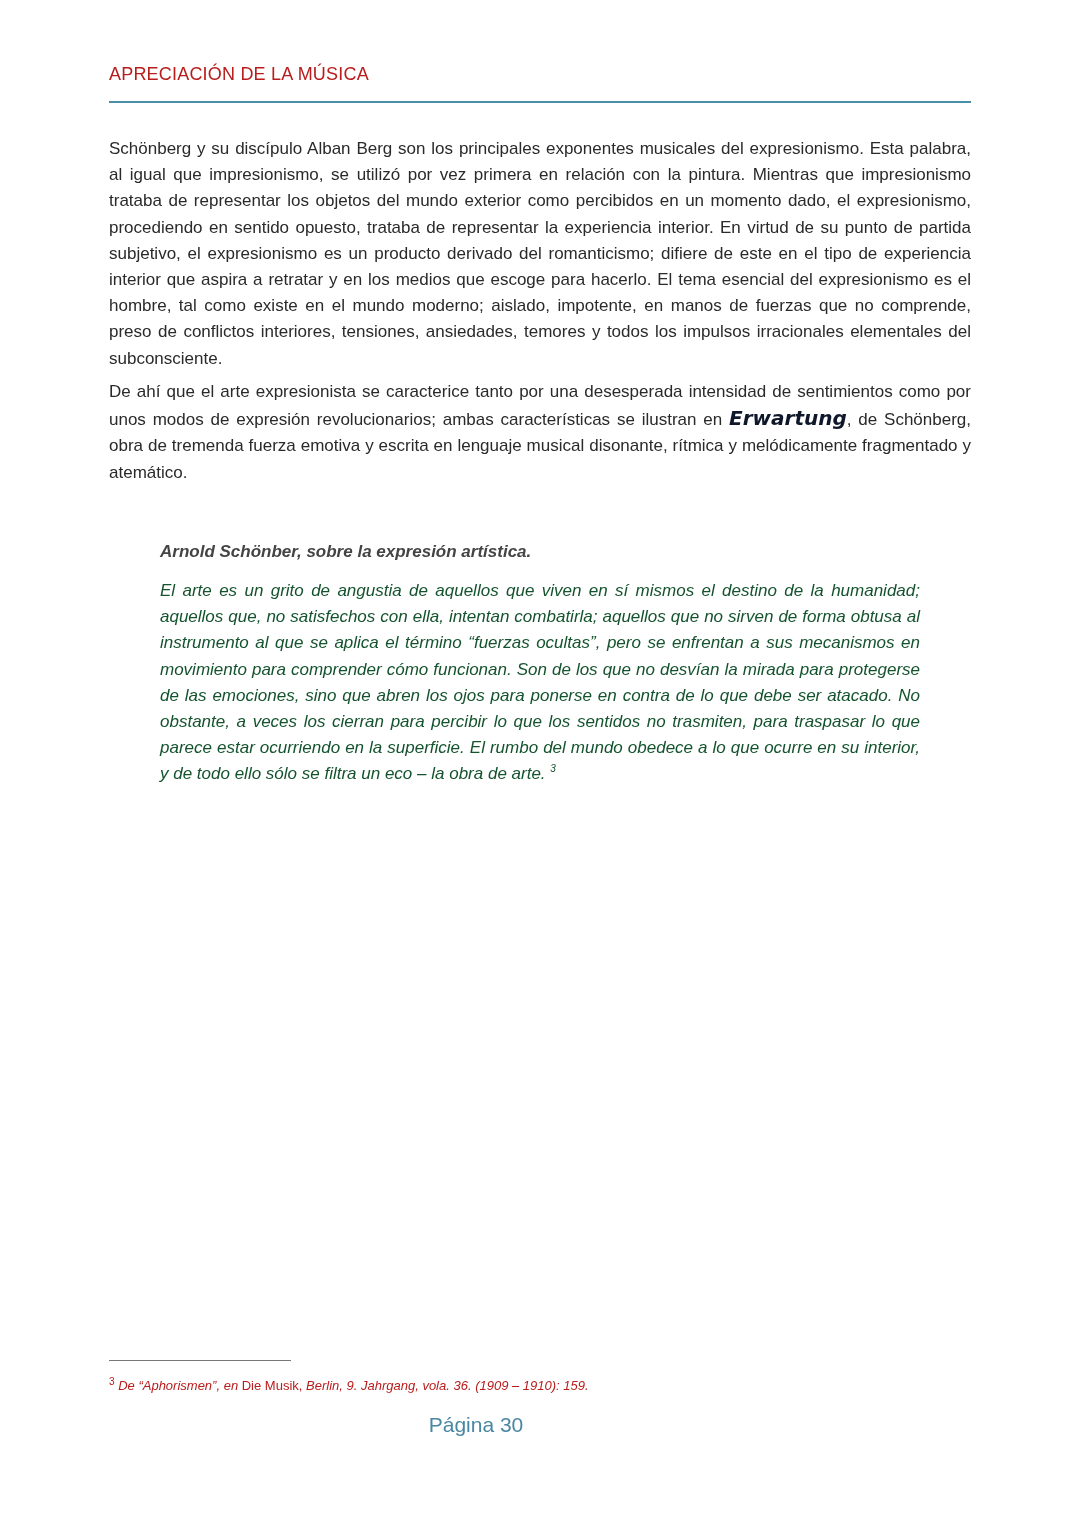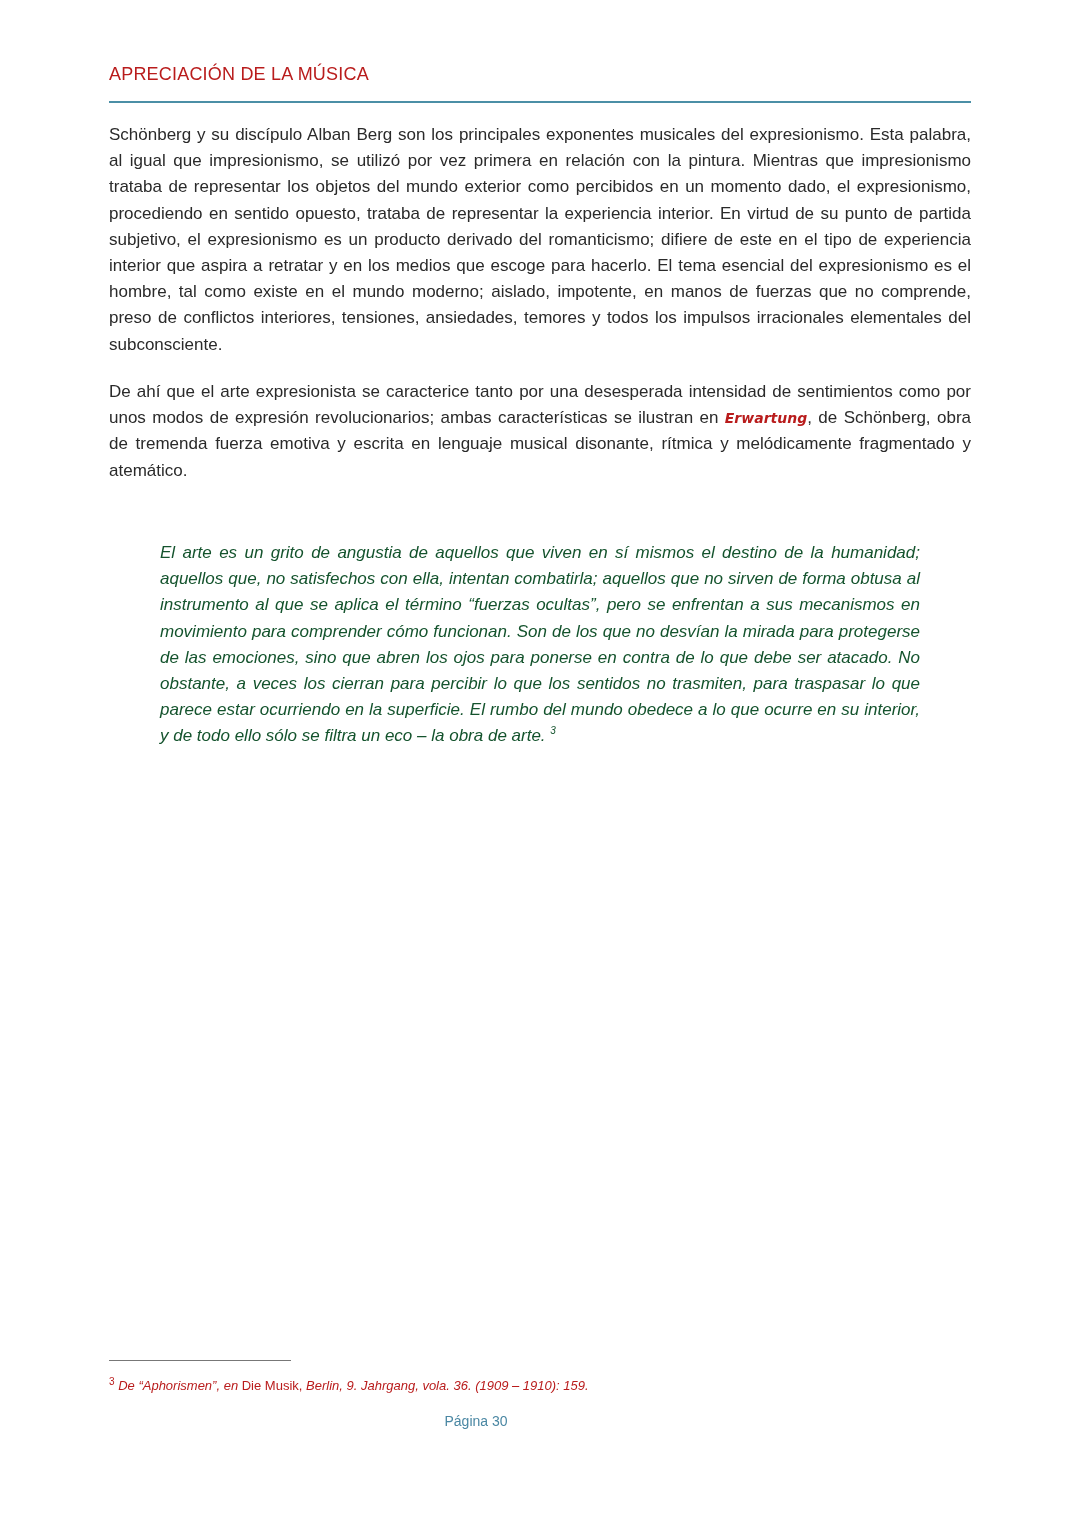--- a/index.html
+++ b/index.html
@@ -4,51 +4,52 @@
 <style>
   html, body { margin: 0; padding: 0; background: #ffffff; }
   body { width: 1080px; height: 1528px; position: relative; overflow: hidden;
          font-family: "Liberation Sans", sans-serif; color: #2b2b2b; }
   .header-title { position: absolute; left: 109px; top: 64px; font-size: 18px;
                   color: #b91c1c; letter-spacing: 0.2px; }
   .header-rule { position: absolute; left: 109px; top: 101px; width: 862px; height: 2px;
                  background: #4b8fa6; }
   .body-para { position: absolute; left: 109px; width: 862px; font-size: 17px;
                line-height: 26.2px; text-align: justify; color: #2a2a2a; }
-  .p1 { top: 122px; }
+  .p1 { top: 136px; }
   .p2 { top: 379px; }
   .work-title { font-family: "DejaVu Sans", sans-serif; font-style: italic; font-weight: bold;
-                font-size: 14px; color: #b91c1c; }
+                font-size: 20px; color: #0f172a; }
   .quote-block { position: absolute; left: 160px; width: 760px; top: 540px; color: #444; }
   .quote-heading { font-size: 17px; font-style: italic; font-weight: bold; color: #444;
                    margin: 0 0 14px 0; line-height: 24px; }
   .quote-text { font-size: 17px; font-style: italic; line-height: 26.2px; text-align: justify;
                 margin: 0; color: #14532d; }
   .quote-text sup, .footnote sup { font-size: 10px; vertical-align: super; line-height: 0; }
   .fn-rule { position: absolute; left: 109px; top: 1360px; width: 182px; height: 1px; background: #777; }
   .footnote { position: absolute; left: 109px; top: 1378px; font-size: 13px; color: #b91c1c; }
   .footnote .it { font-style: italic; }
   .page-number { position: absolute; left: 0; width: 952px; top: 1413px; text-align: center;
-                 font-size: 14px; color: #4a87a3; }
+                 font-size: 21px; color: #4a87a3; }
 </style>
 </head>
 <body>
 
 <div class="header-title">APRECIACIÓN DE LA MÚSICA</div>
 <div class="header-rule"></div>
 
 <p class="body-para p1" style="margin:0">
   <span>Schönberg y su discípulo Alban Berg son los principales exponentes musicales del expresionismo. Esta palabra, al igual que impresionismo, se utilizó por vez primera en relación con la pintura. Mientras que impresionismo trataba de representar los objetos del mundo exterior como percibidos en un momento dado, el expresionismo, procediendo en sentido opuesto, trataba de representar la experiencia interior. En virtud de su punto de partida subjetivo, el expresionismo es un producto derivado del romanticismo; difiere de este en el tipo de experiencia interior que aspira a retratar y en los medios que escoge para hacerlo. El tema esencial del expresionismo es el hombre, tal como existe en el mundo moderno; aislado, impotente, en manos de fuerzas que no comprende, preso de conflictos interiores, tensiones, ansiedades, temores y todos los impulsos irracionales elementales del subconsciente.</span>
 </p>
 
 <p class="body-para p2" style="margin:0">
   <span>De ahí que el arte expresionista se caracterice tanto por una desesperada intensidad de sentimientos como por unos modos de expresión revolucionarios; ambas características se ilustran en </span><span class="work-title">Erwartung</span><span>, de Schönberg, obra de tremenda fuerza emotiva y escrita en lenguaje musical disonante, rítmica y melódicamente fragmentado y atemático.</span>
 </p>
 
 <div class="quote-block">
+  <p class="quote-heading">Arnold Schönber, sobre la expresión artística.</p>
   <p class="quote-text">
     <span>El arte es un grito de angustia de aquellos que viven en sí mismos el destino de la humanidad; aquellos que, no satisfechos con ella, intentan combatirla; aquellos que no sirven de forma obtusa al instrumento al que se aplica el término  “fuerzas ocultas”, pero se enfrentan a sus mecanismos en movimiento para comprender cómo funcionan. Son de los que no desvían la mirada para protegerse de las emociones, sino que abren los ojos para ponerse en contra de lo que debe ser atacado. No obstante, a veces los cierran para percibir lo que los sentidos no trasmiten, para traspasar lo que parece estar ocurriendo en la superficie. El rumbo del mundo obedece a lo que ocurre en su interior, y de todo ello sólo se filtra un eco – la obra de arte.</span>
     <sup>3</sup>
   </p>
 </div>
 
 <div class="fn-rule"></div>
 <div class="footnote">
   <sup>3</sup><span class="it"> De “Aphorismen”, en </span><span>Die Musik, </span><span class="it">Berlin, 9. Jahrgang, vola. 36. (1909 – 1910): 159.</span>
 </div>

